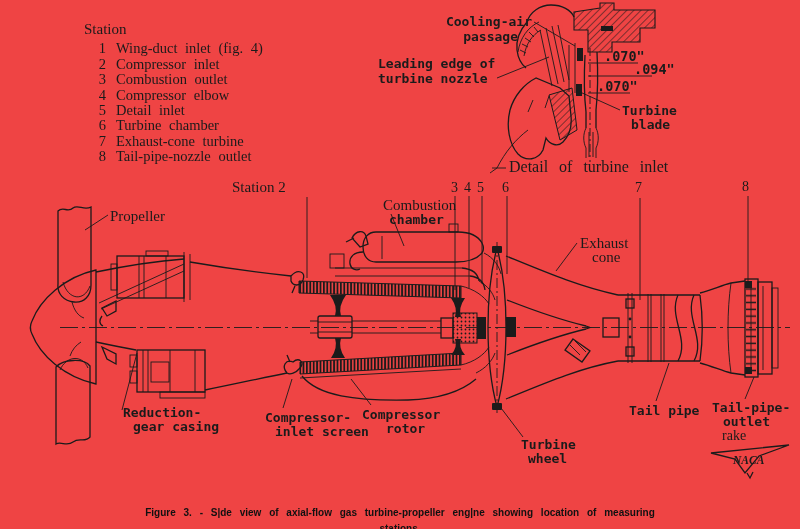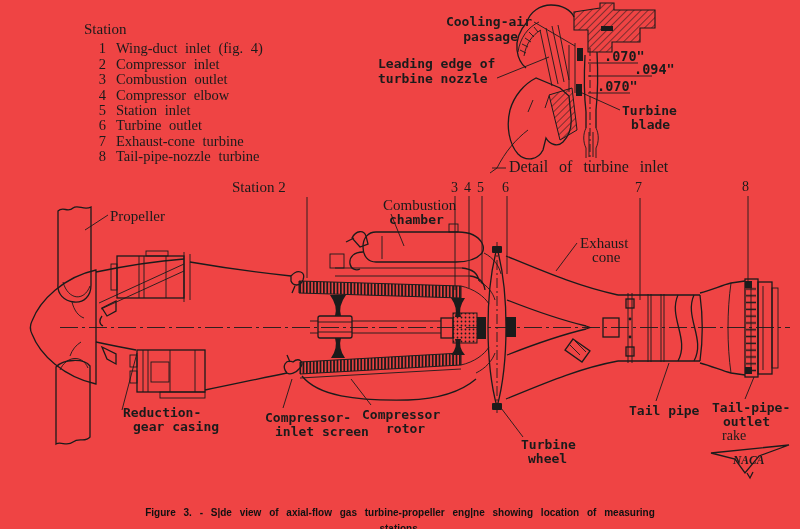--- a/index.html
+++ b/index.html
@@ -45,33 +45,33 @@
     <div class="row">
         <span class="num">3</span>
         <span>Combustion outlet</span>
       </div>
     <div class="row">
         <span class="num">4</span>
         <span>Compressor elbow</span>
       </div>
     <div class="row">
         <span class="num">5</span>
-        <span>Station inlet</span>
+        <span>Detail inlet</span>
       </div>
     <div class="row">
         <span class="num">6</span>
-        <span>Turbine outlet</span>
+        <span>Turbine chamber</span>
       </div>
     <div class="row">
         <span class="num">7</span>
         <span>Exhaust-cone turbine</span>
       </div>
     <div class="row">
         <span class="num">8</span>
-        <span>Tail-pipe-nozzle turbine</span>
+        <span>Tail-pipe-nozzle outlet</span>
       </div>
   </div>
 
   <svg class="drawing" width="800" height="482" viewBox="0 0 800 482">
     <defs>
       <pattern id="hatch" width="5" height="5" patternUnits="userSpaceOnUse" patternTransform="rotate(45)">
         <line x1="0" y1="0" x2="0" y2="5" stroke="#1b1b1b" stroke-width="1.1"></line>
       </pattern>
       <pattern id="vhatch" width="3.4" height="16" patternUnits="userSpaceOnUse">
         <rect width="1.8" height="16" fill="#1b1b1b"></rect>

